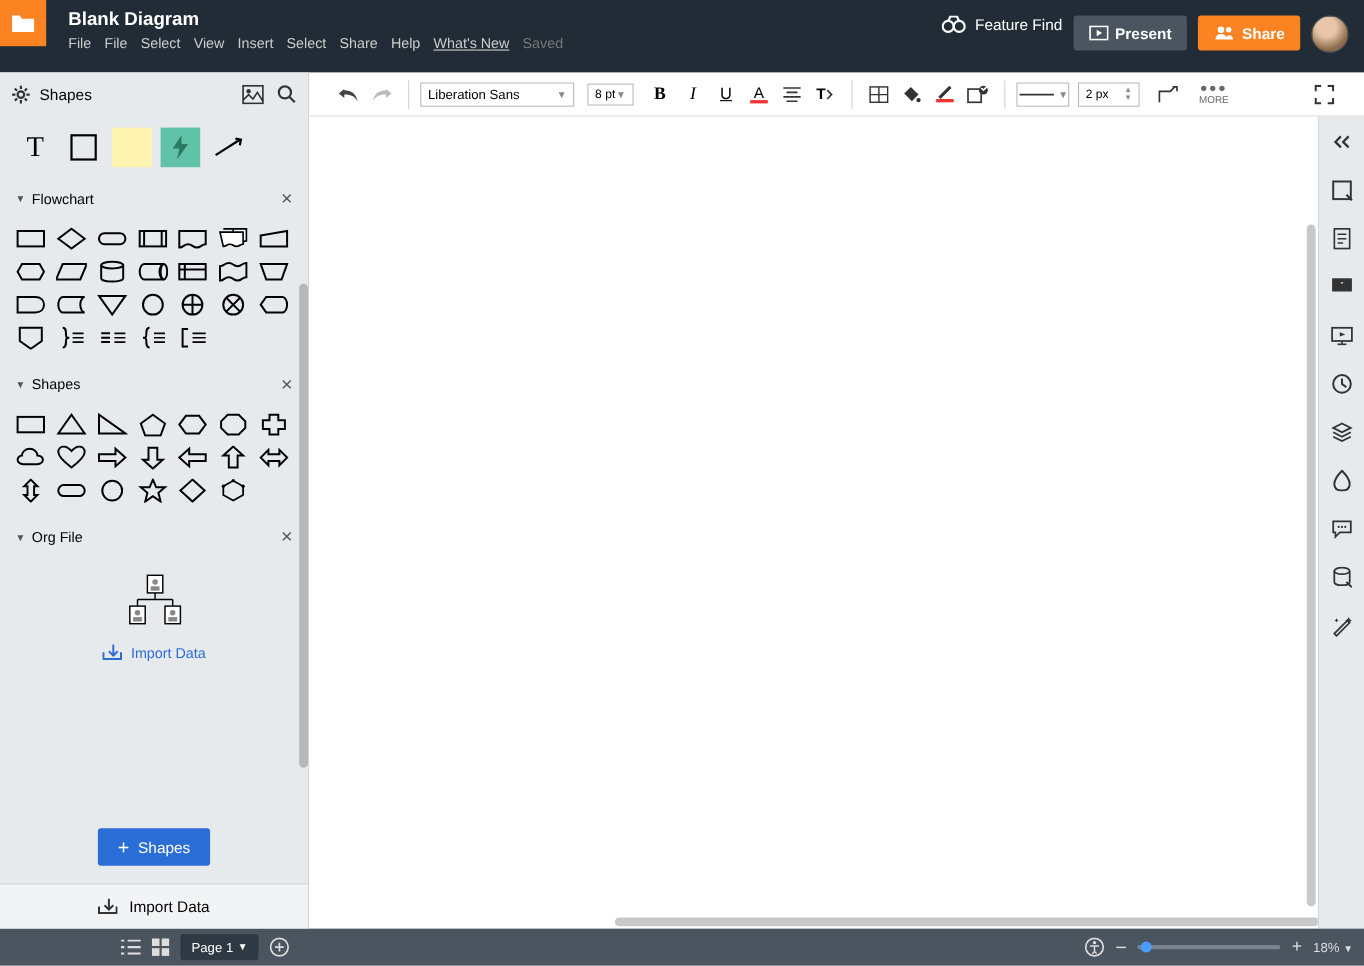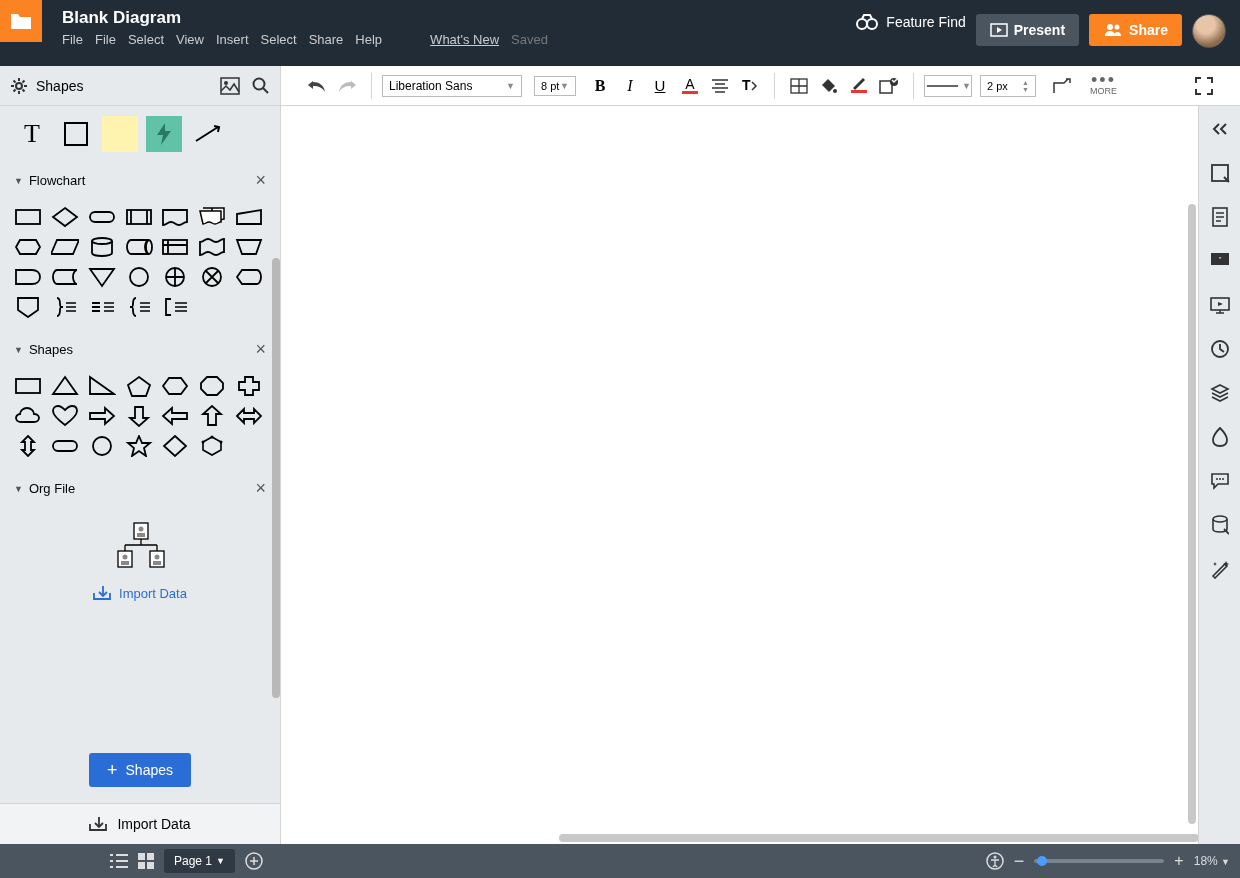--- a/index.html
+++ b/index.html
@@ -5,21 +5,21 @@
 * { box-sizing: border-box; margin: 0; padding: 0; }
 body { font-family: -apple-system, sans-serif; font-size: 13px; width: 1240px; height: 878px; overflow: hidden; background: #fff; }
 
 
 .header { background: #222c37; color: #fff; height: 66px; display: flex; align-items: flex-start; padding: 0; }
 .logo { width: 42px; height: 42px; background: #fc8322; display: flex; align-items: center; justify-content: center; margin: 0; }
 .title-area { flex: 1; padding: 8px 10px 0 20px; }
 .doc-title { font-size: 17px; font-weight: 600; margin-bottom: 4px; }
 .menu-bar { display: flex; gap: 12px; font-size: 13px; color: #ccc; }
 .menu-bar span { cursor: pointer; }
-.menu-bar .whats-new { text-decoration: underline; margin-left: 36px; }
+.menu-bar .whats-new { text-decoration: underline; }
 .menu-bar .saved { color: #777; }
 .header-right { display: flex; align-items: flex-start; gap: 10px; padding: 14px 14px 0 0; }
 .feat-find { display: flex; align-items: center; gap: 8px; color: #fff; font-size: 14px; }
 .btn-present { background: #4a5560; color: #fff; border: none; padding: 8px 14px; border-radius: 3px; font-size: 14px; font-weight: 600; display: flex; align-items: center; gap: 6px; cursor: pointer; }
 .btn-share { background: #fc8322; color: #fff; border: none; padding: 8px 14px; border-radius: 3px; font-size: 14px; font-weight: 600; display: flex; align-items: center; gap: 6px; cursor: pointer; }
 .avatar { width: 34px; height: 34px; border-radius: 50%; background: radial-gradient(circle at 40% 30%, #e8c5a8 30%, #8a6a4a 70%); border: 1px solid #555; }
 
 
 .toolbar-row { display: flex; height: 40px; border-bottom: 1px solid #d3d3d3; background: #fff; }
 .tb-left { width: 281px; background: #e7eaed; display: flex; align-items: center; padding: 0 10px; border-right: 1px solid #d3d3d3; }

